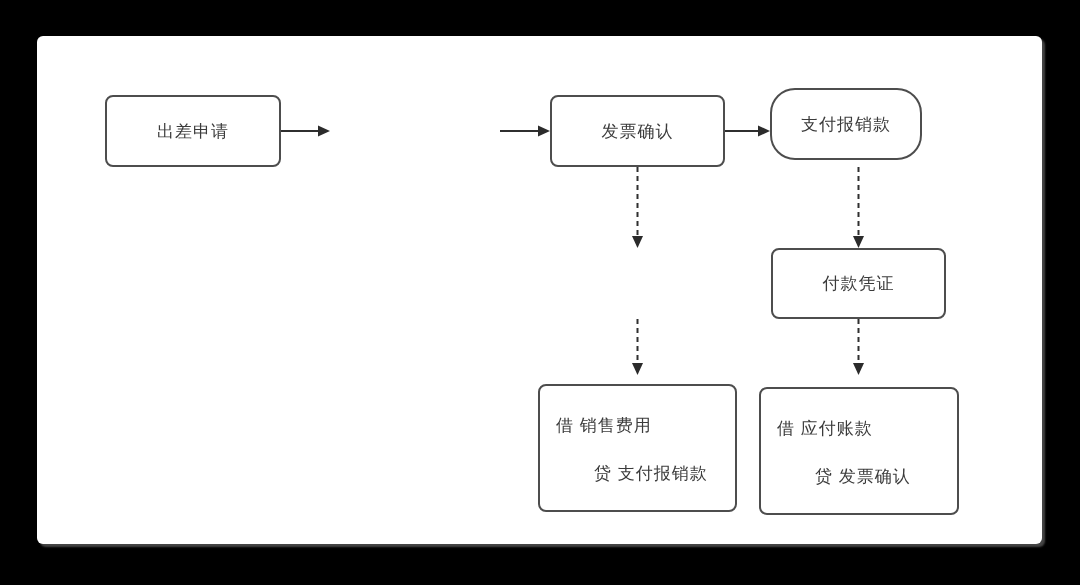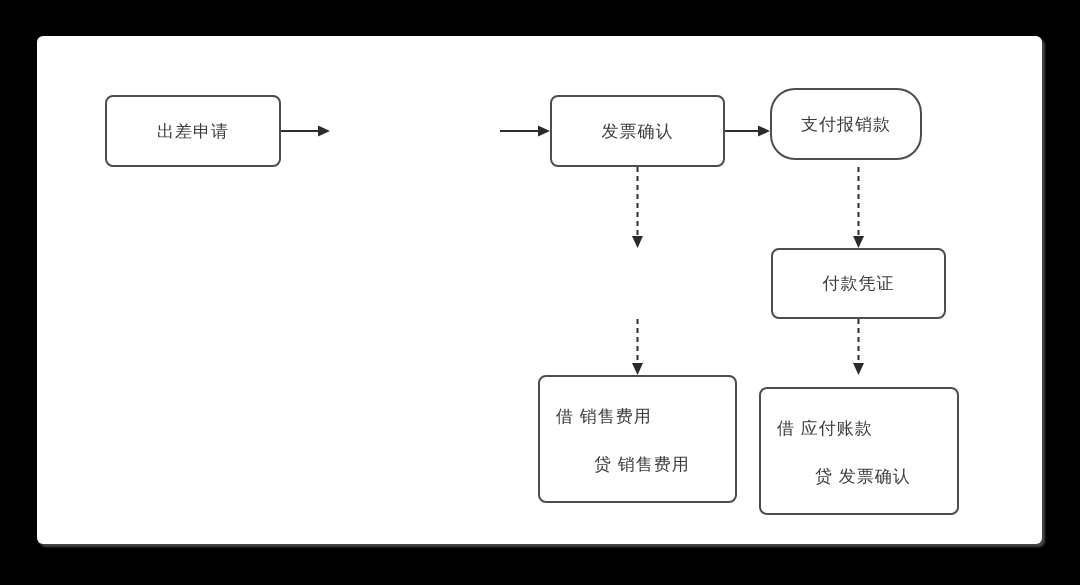--- a/index.html
+++ b/index.html
@@ -43,21 +43,21 @@
   }
   
   .n1 { left: 68px;  top: 59px; width: 176px; height: 72px; }
   .n2 { left: 293px; top: 59px; width: 170px; height: 72px; }
   .n3 { left: 513px; top: 59px; width: 175px; height: 72px; }
   .n4 { left: 733px; top: 52px; width: 152px; height: 72px; border-radius: 25px; }
   
   .n5 { left: 513px; top: 212px; width: 175px; height: 71px; }
   .n6 { left: 734px; top: 212px; width: 175px; height: 71px; }
   
-  .n7 { left: 501px; top: 339px; width: 199px; height: 128px; }
+  .n7 { left: 501px; top: 348px; width: 199px; height: 128px; }
   .n8 { left: 722px; top: 339px; width: 200px; height: 128px; margin-top: 12px; }
   .journal {
     flex-direction: column;
     align-items: flex-start;
     justify-content: flex-start;
     padding: 30px 0 0 16px;
   }
   .journal .jline { line-height: 20px; white-space: pre; }
   .journal .jline2 { margin-top: 28px; margin-left: 38px; }
   svg.edges {
@@ -113,21 +113,21 @@
     </svg>
 
     <div class="node n1">出差申请</div>
     <div class="node n3">发票确认</div>
     <div class="node n4">支付报销款</div>
 
     <div class="node n6">付款凭证</div>
 
     <div class="node n7 journal">
       <div class="jline">借 销售费用</div>
-      <div class="jline jline2">贷 销售费用</div>
+      <div class="jline jline2">贷 支付报销款</div>
     </div>
     <div class="node n8 journal">
       <div class="jline">借 应付账款</div>
       <div class="jline jline2">贷 发票确认</div>
     </div>
 
   </div>
 </div>
 
 </body></html>

